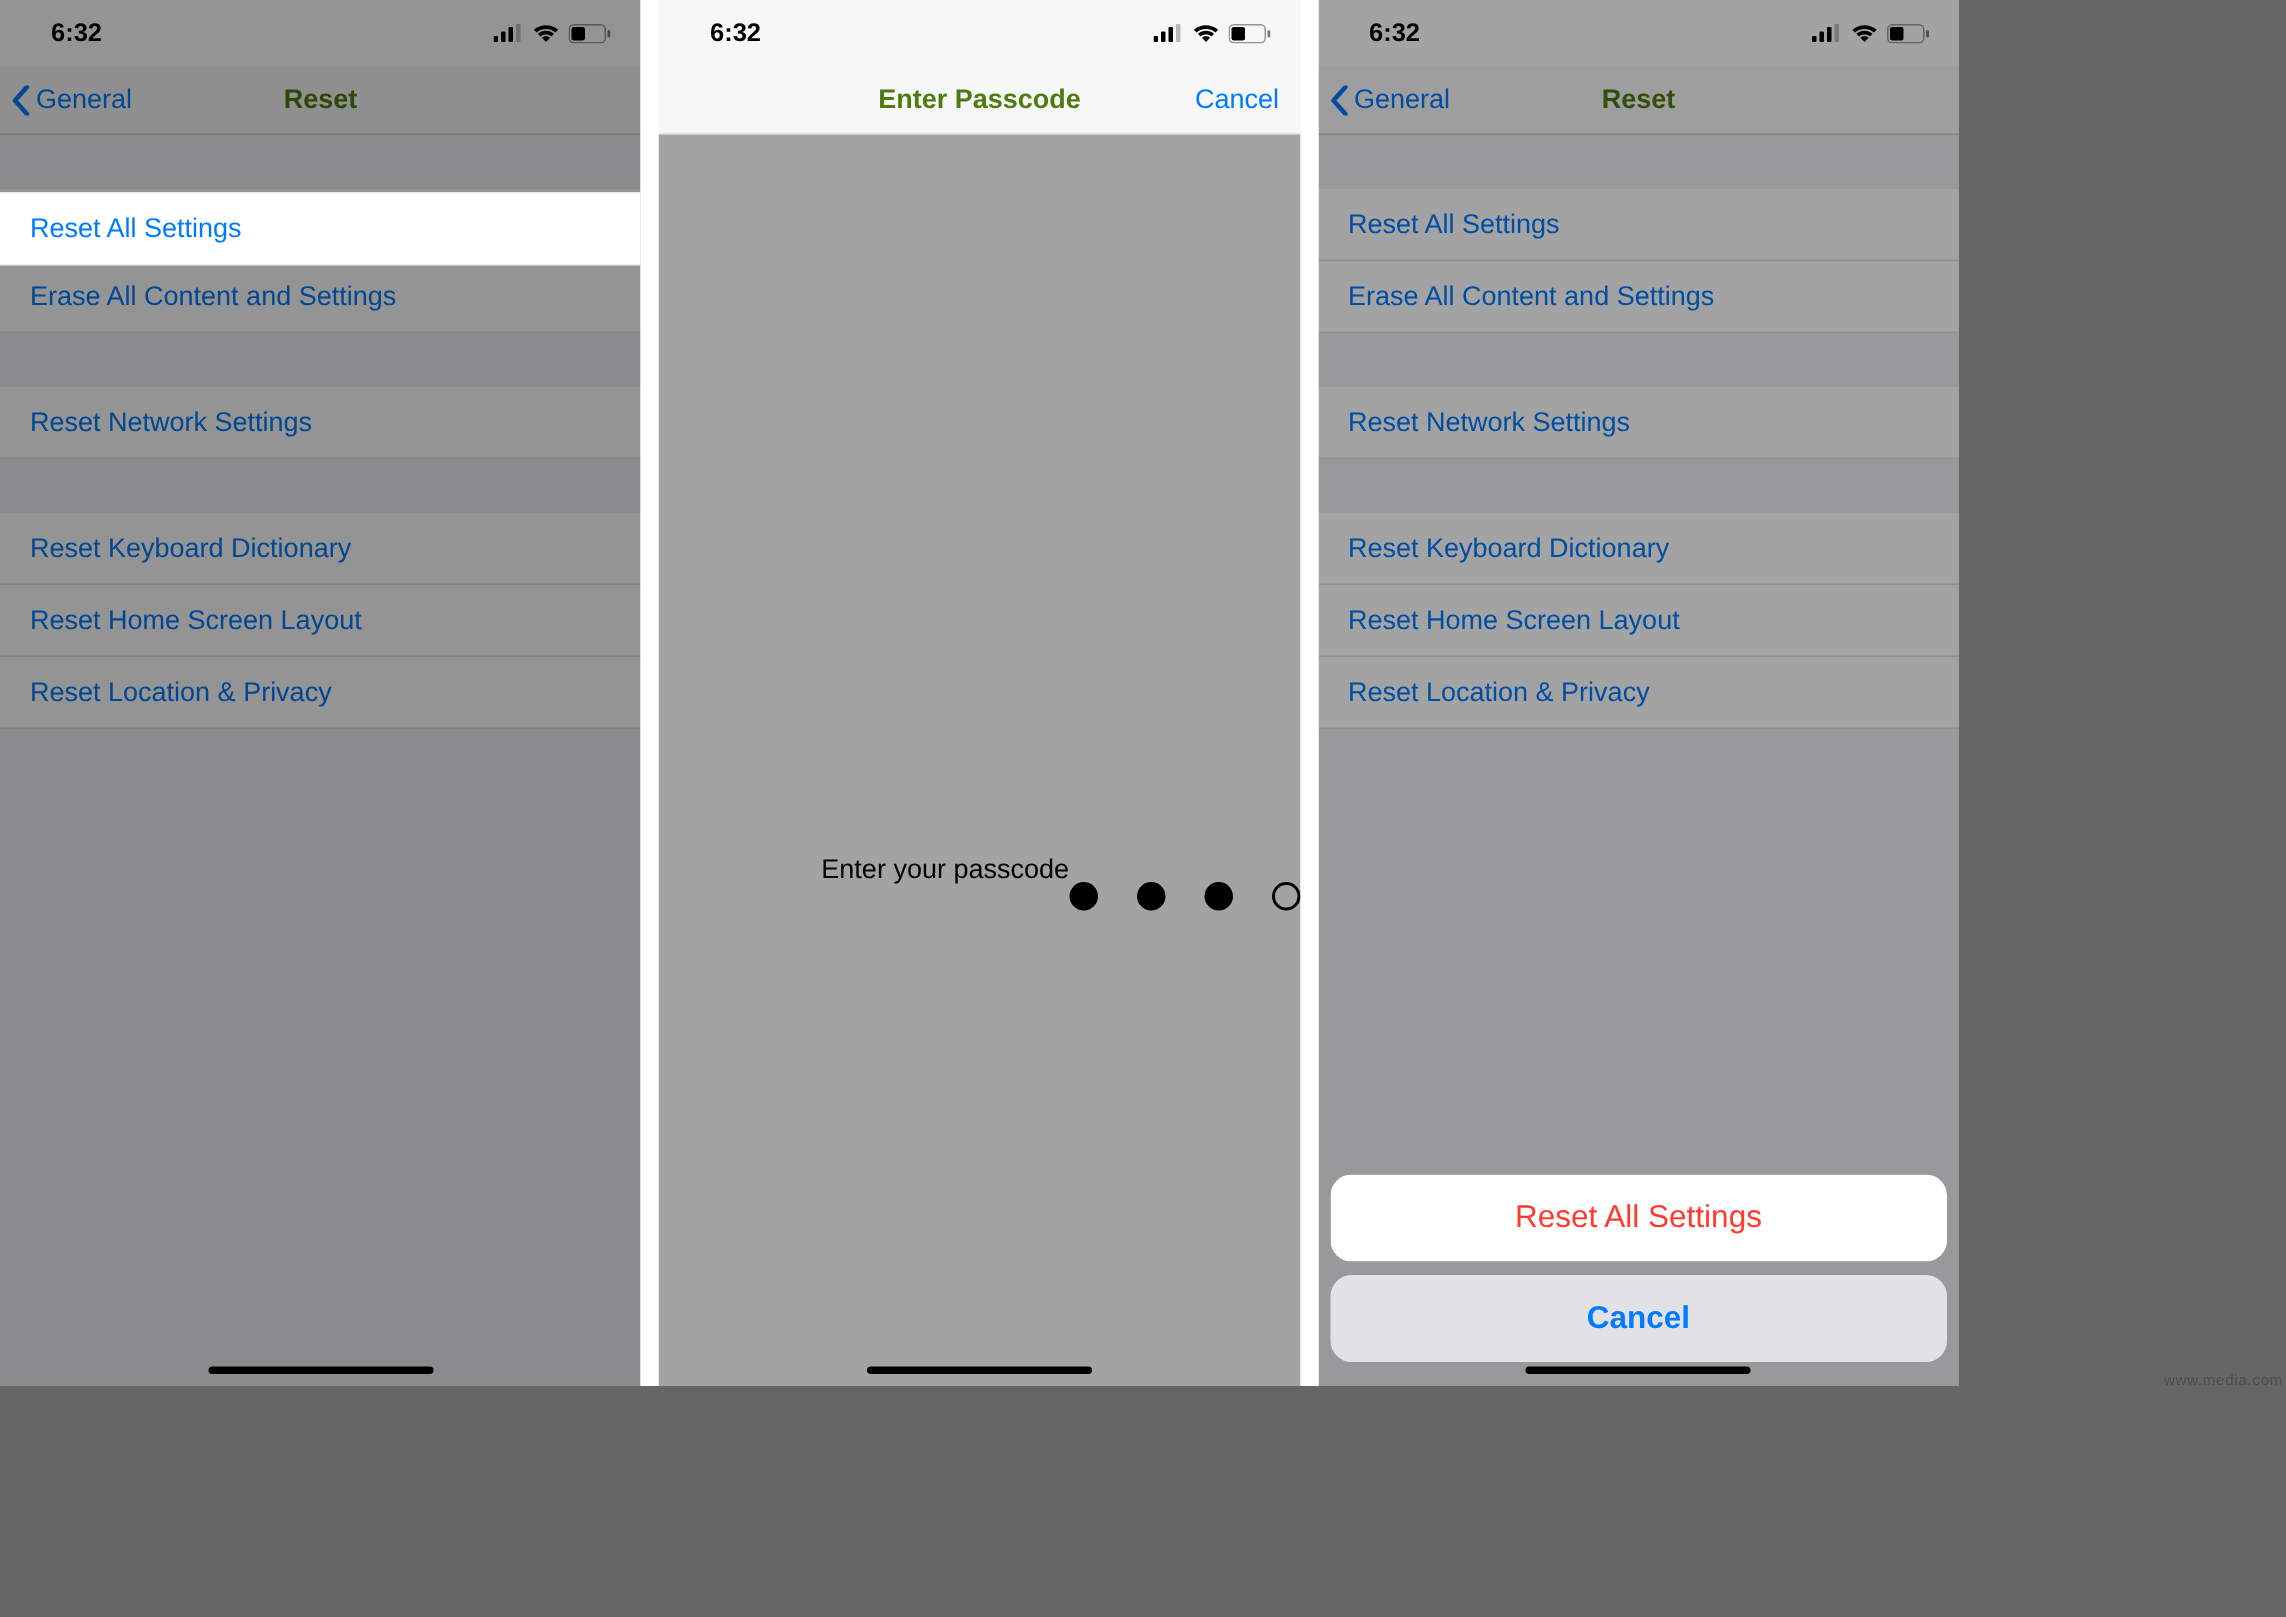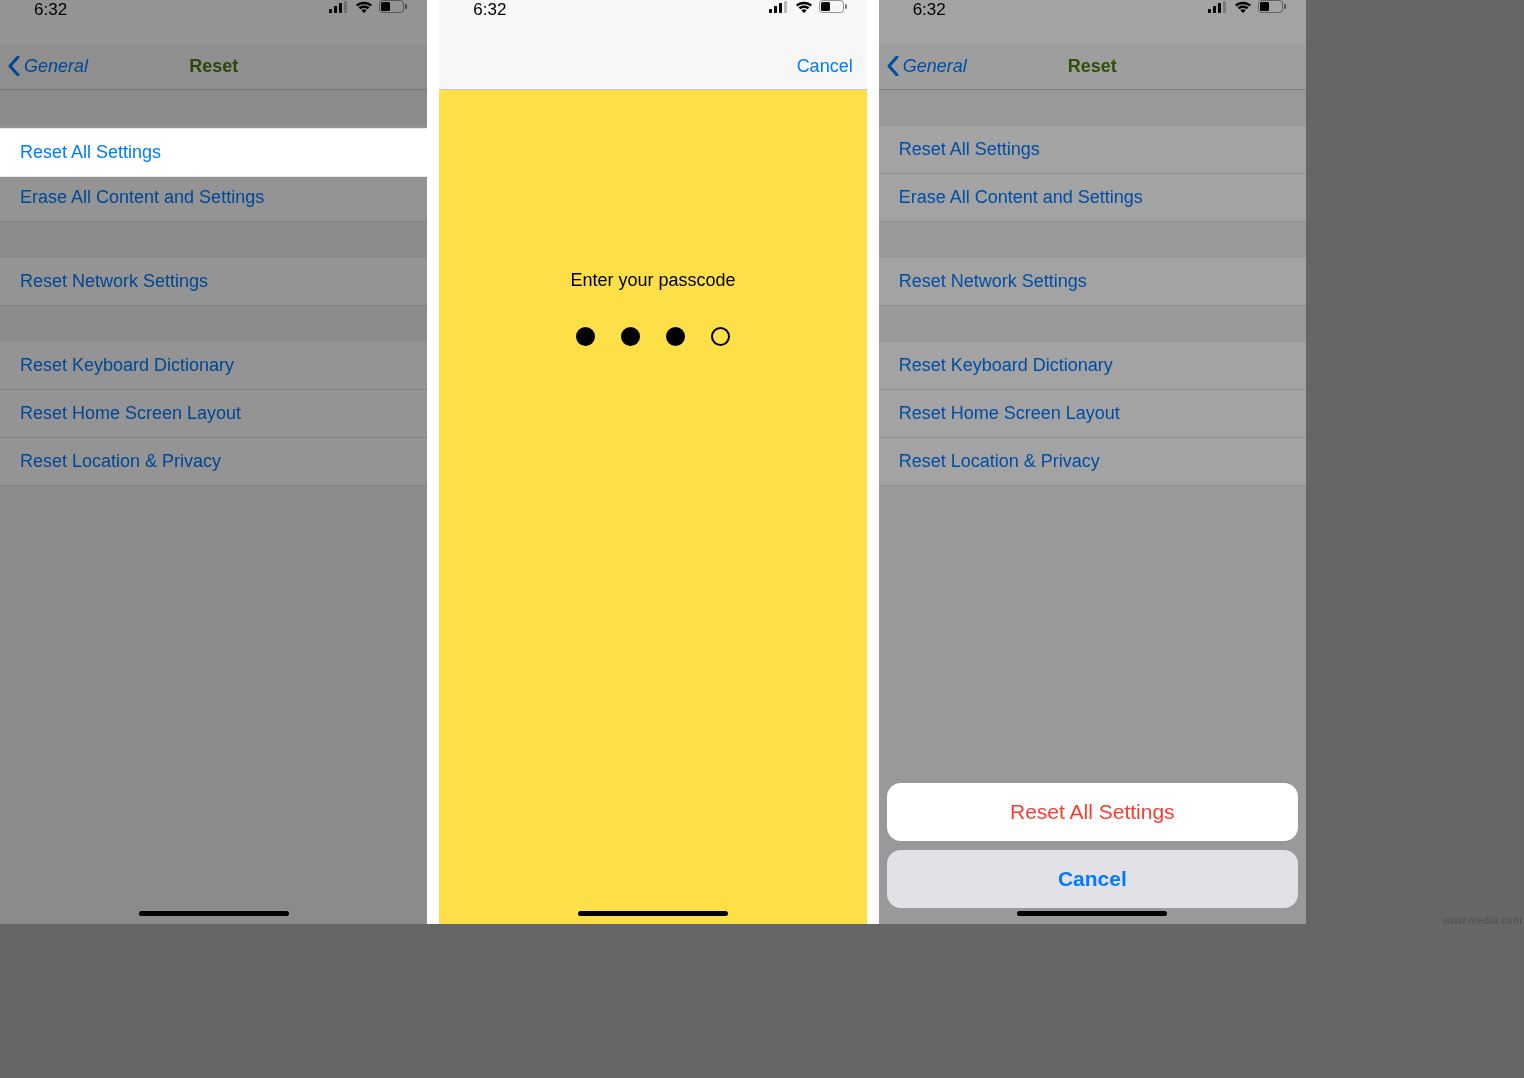--- a/index.html
+++ b/index.html
@@ -22,47 +22,46 @@
     flex: 1;
     height: 924px;
     overflow: hidden;
   }
   .sep { width: 12px; background: #fff; }
 
   
   .status-bar {
     height: 44px;
     display: flex;
-    align-items: flex-start;
+    align-items: center;
     justify-content: space-between;
     padding: 0 20px 0 34px;
     font-size: 17px;
-    font-weight: 400;
+    font-weight: 700;
     color: #000;
   }
   .status-icons { display: flex; align-items: center; gap: 6px; }
 
   
   .nav-bar {
     height: 46px;
     border-bottom: 1px solid rgba(0,0,0,0.18);
     display: flex;
     align-items: center;
     position: relative;
     background: #f7f7f8;
   }
   .nav-bar.light { background: #f7f7f8; }
   .nav-back {
     display: flex;
-    align-items: flex-start;
+    align-items: flex-end;
     color: #007aff;
     font-size: 18px;
     padding-left: 8px;
     gap: 4px;
-    font-style: italic;
   }
   .nav-title {
     position: absolute;
     left: 0; right: 0;
     text-align: center;
     font-size: 18px;
     font-weight: 600;
     color: #4d7c0f;
     pointer-events: none;
   }
@@ -109,21 +108,21 @@
     display: flex;
     align-items: center;
     padding: 0 20px;
     font-size: 18px;
     color: #007aff;
     border-top: 1px solid rgba(0,0,0,0.08);
     border-bottom: 1px solid rgba(0,0,0,0.08);
   }
 
   
-  .pass-bg { background: #fde047; height: calc(924px - 90px); padding-top: 180px; display: flex; flex-direction: column; align-items: center; }
+  .pass-bg { background: #a3a3a3; height: calc(924px - 90px); padding-top: 180px; display: flex; flex-direction: row; align-items: center; justify-content: flex-end; }
   .pass-prompt { font-size: 18px; color: #000; margin-bottom: 36px; }
   .dots { display: flex; gap: 26px; }
   .dot {
     width: 19px; height: 19px;
     border-radius: 50%;
     border: 2px solid #000;
     background: #000;
   }
   .dot.empty { background: transparent; }
 
@@ -256,20 +255,21 @@
             <path d="M0.9 3.8 C5.4 -0.2 12.6 -0.2 17.1 3.8 L15.3 5.6 C11.8 2.5 6.2 2.5 2.7 5.6 Z" fill="#000"></path>
           </svg>
         <svg width="28" height="13" viewBox="0 0 28 13">
             <rect x="0.5" y="0.5" width="24" height="12" rx="3" fill="none" stroke="#000" stroke-width="1" opacity="0.4"></rect>
             <rect x="2" y="2" width="9" height="9" rx="1.5" fill="#000"></rect>
             <rect x="26" y="4" width="2" height="5" rx="1" fill="#000" opacity="0.5"></rect>
           </svg>
       </span>
     </div>
     <div class="nav-bar light">
+      <div class="nav-title">Enter Passcode</div>
       <div class="nav-right"><span>Cancel</span></div>
     </div>
     <div class="pass-bg">
       <div class="pass-prompt">Enter your passcode</div>
       <div class="dots">
         <div class="dot"></div>
         <div class="dot"></div>
         <div class="dot"></div>
         <div class="dot empty"></div>
       </div>

